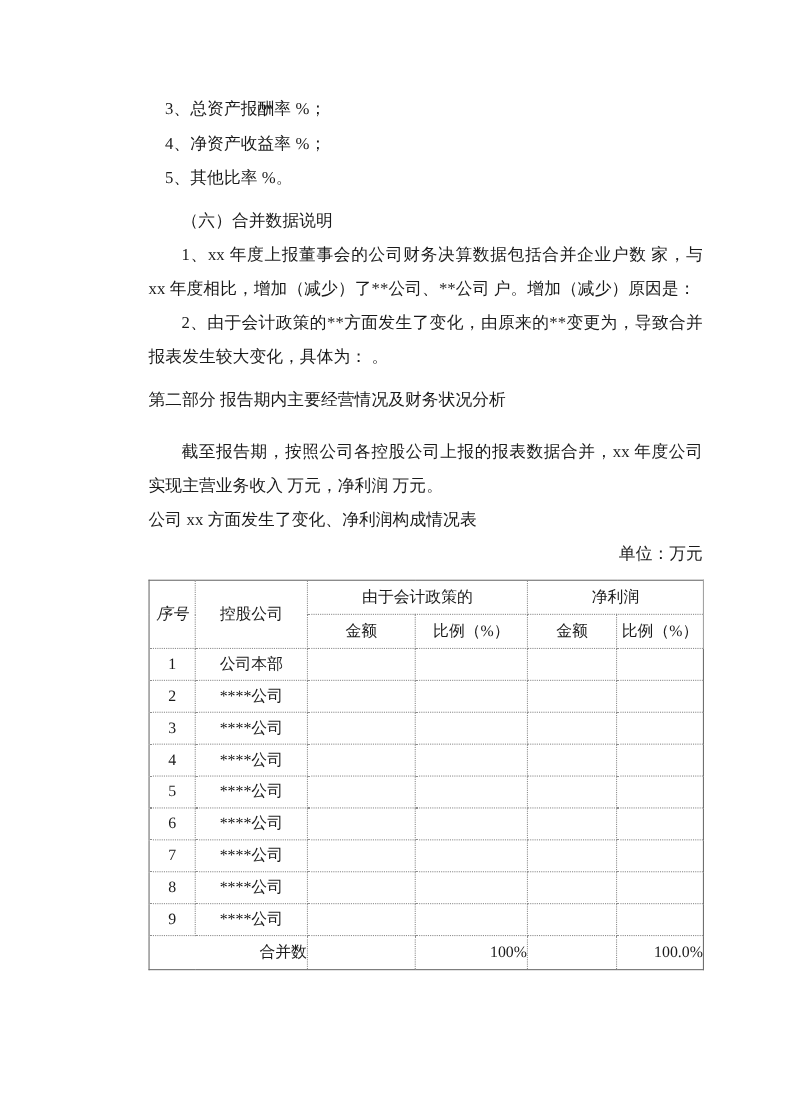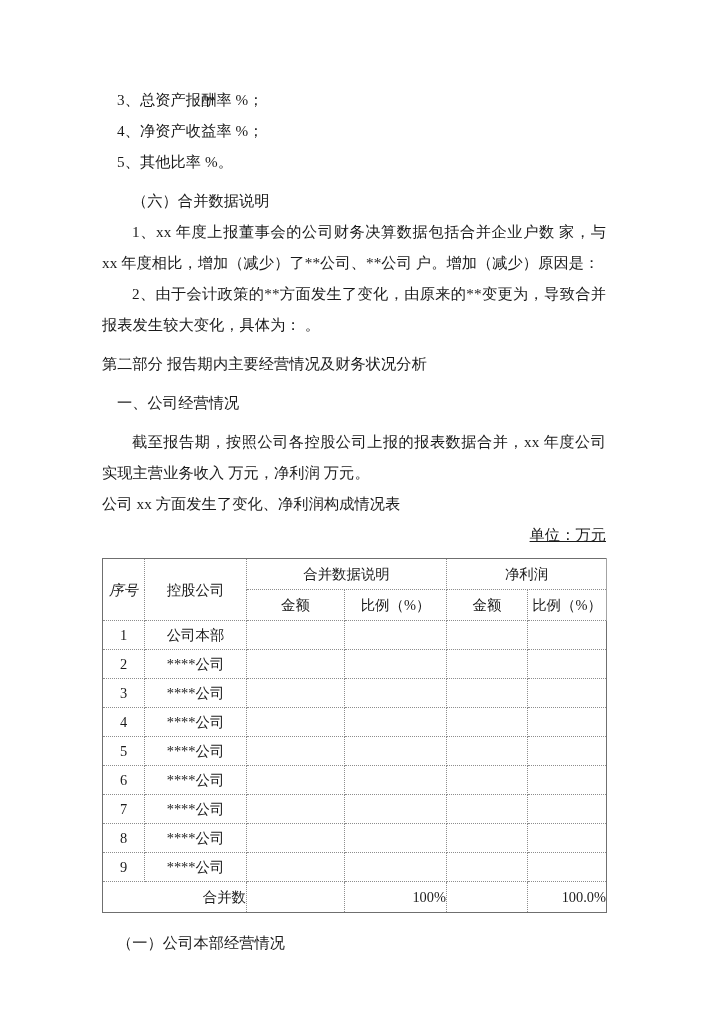--- a/index.html
+++ b/index.html
@@ -14,21 +14,21 @@
   #page {
     position: relative;
     width: 720px;
     height: 1017px;
     margin: 0 auto;
     background: #ffffff;
     overflow: hidden;
   }
   .content {
     position: absolute;
-    left: 102px;
+    left: 135px;
     top: 84px;
     width: 504px;
   }
   .para {
     font-size: 15.2px;
     line-height: 31px;
     text-align: justify;
     text-justify: inter-ideograph;
     margin: 0;
     letter-spacing: 0.1px;
@@ -38,21 +38,20 @@
   }
   .indent-half {
     text-indent: 15px;
   }
   .center {
     text-indent: 0;
   }
   .right {
     text-align: right;
     text-indent: 0;
-    text-decoration: underline;
   }
   .spacer-sm { height: 8px; }
   .spacer-md { height: 14px; }
 
   
   table.fin {
     border-collapse: collapse;
     width: 504px;
     table-layout: fixed;
     margin: 0;
@@ -121,21 +120,20 @@
     <p class="para indent-1">（六）合并数据说明</p>
     <p class="para indent-1">1、xx 年度上报董事会的公司财务决算数据包括合并企业户数 家，与 xx 年度相比，增加（减少）了**公司、**公司 户。增加（减少）原因是：</p>
     <p class="para indent-1">2、由于会计政策的**方面发生了变化，由原来的**变更为，导致合并报表发生较大变化，具体为：          。</p>
 
     <div class="spacer-sm"></div>
 
     <p class="para center">第二部分    报告期内主要经营情况及财务状况分析</p>
 
     <div class="spacer-sm"></div>
 
-    <p class="para indent-half">一、公司经营情况</p>
 
     <div class="spacer-sm"></div>
 
     <p class="para indent-1">截至报告期，按照公司各控股公司上报的报表数据合并，xx 年度公司实现主营业务收入  万元，净利润  万元。</p>
 
     <p class="para center">公司 xx 方面发生了变化、净利润构成情况表</p>
     <p class="para right">单位：万元</p>
 
     <div class="spacer-sm"></div>
 
@@ -146,21 +144,21 @@
             <col class="c-name">
             <col class="c-amt1">
             <col class="c-pct1">
             <col class="c-amt2">
             <col class="c-pct2">
         </colgroup>
         <thead>
           <tr class="first-row">
             <th class="hspan2 outer-l" rowspan="2">序号</th>
             <th class="hspan2" rowspan="2">控股公司</th>
-            <th class="hgroup" colspan="2">合并数据说明</th>
+            <th class="hgroup" colspan="2">由于会计政策的</th>
             <th class="hgroup outer-r" colspan="2">净利润</th>
           </tr>
           <tr>
             <th class="hsub">金额</th>
             <th class="hsub">比例（%）</th>
             <th class="hsub">金额</th>
             <th class="hsub outer-r">比例（%）</th>
           </tr>
         </thead>
         <tbody id="tbody">
@@ -242,16 +240,15 @@
               <td>100%</td>
               <td></td>
               <td class="outer-r">100.0%</td>
             </tr>
           </tbody>
       </table>
     </div>
 
     <div class="spacer-md"></div>
 
-    <p class="para indent-half">（一）公司本部经营情况</p>
 
   </div>
 </div>
 
 </body></html>

